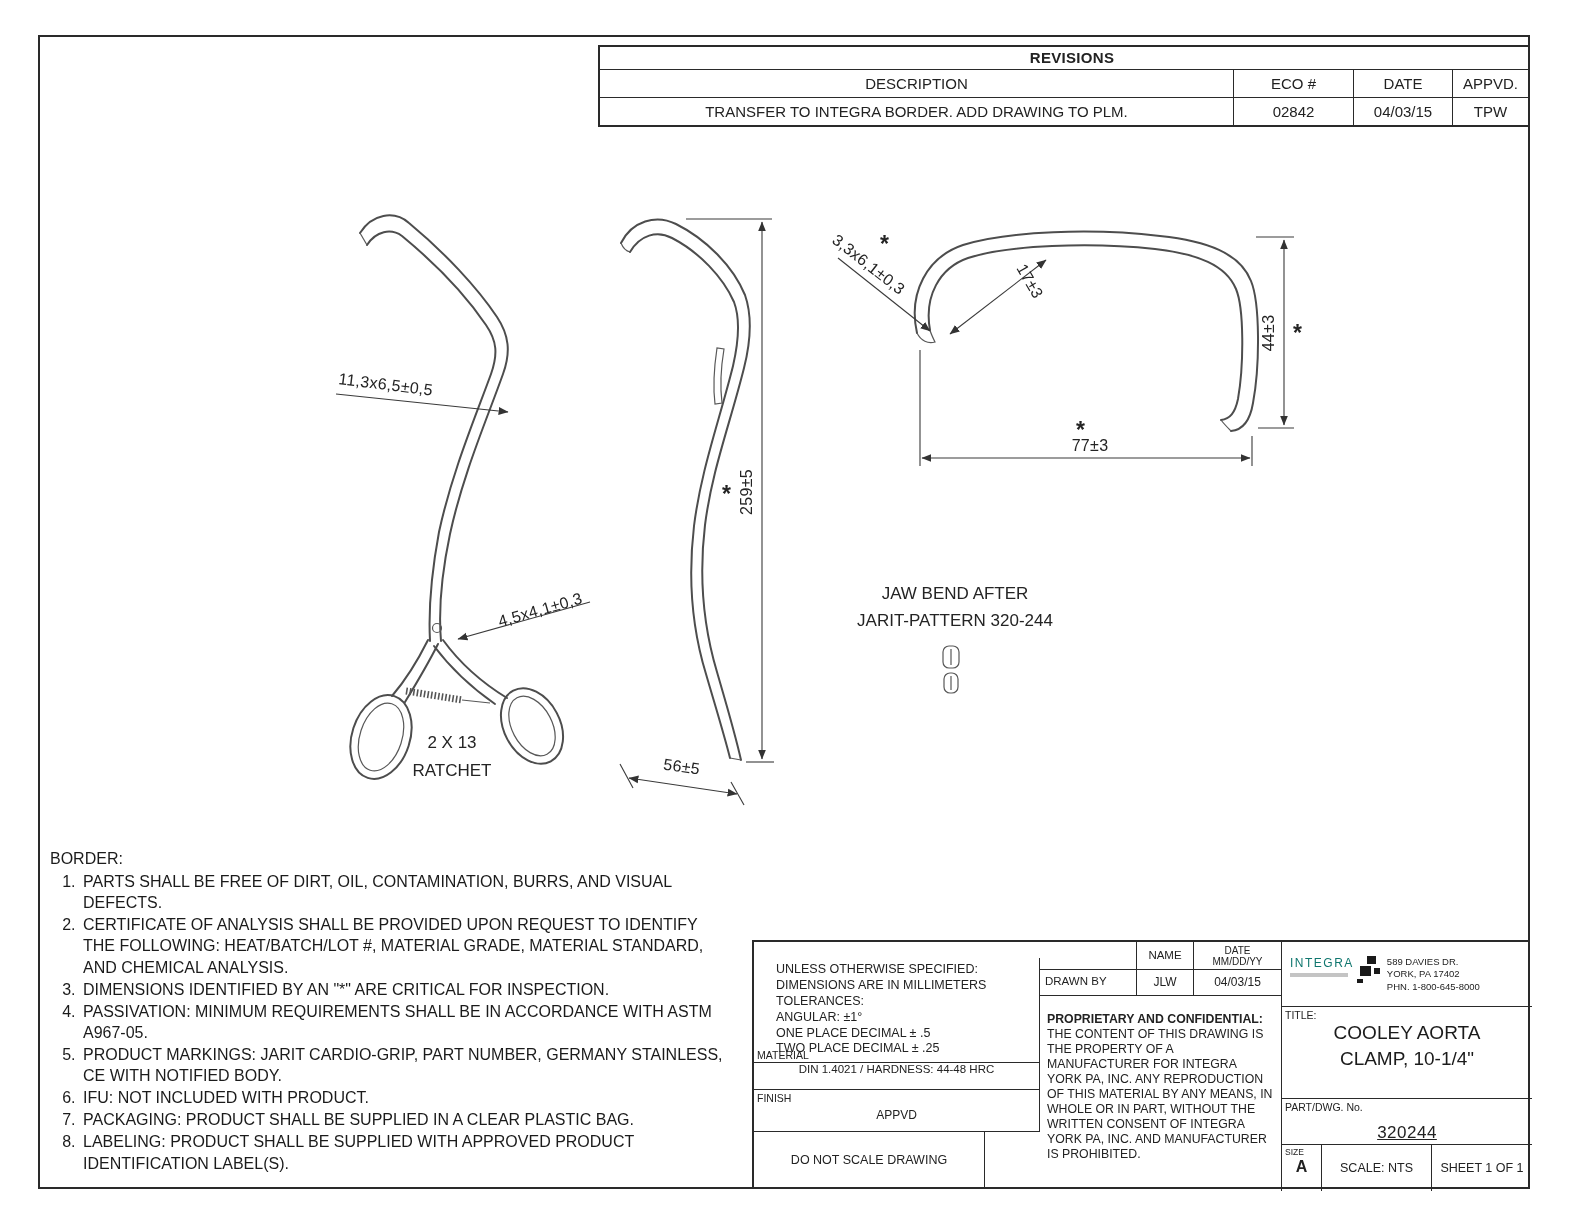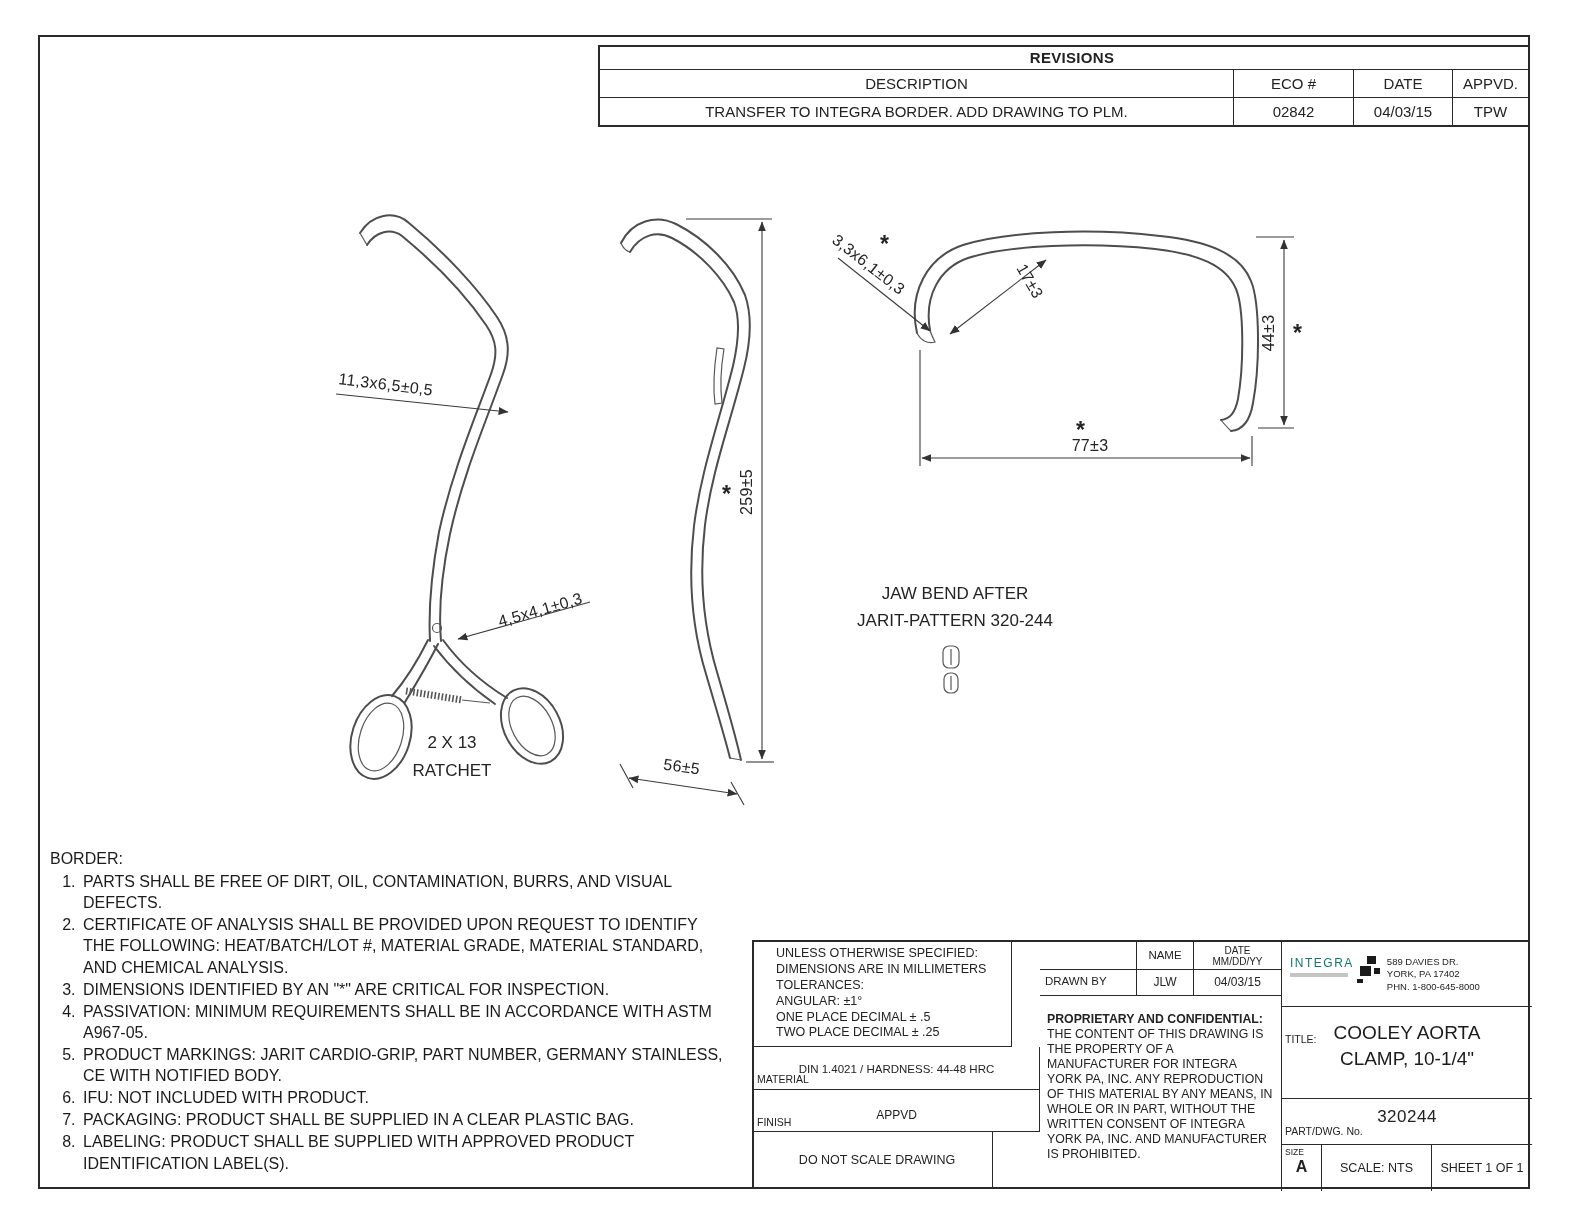--- a/index.html
+++ b/index.html
@@ -29,45 +29,45 @@
   .notes ol { margin:2px 0 0 0; padding-left:30px; }
   .notes li { padding-left:3px; margin-bottom:1px; }
 
   
   .tb { position:absolute; left:752px; top:940px; width:778px; height:249px;
         border:2px solid #2a2a2a; box-sizing:border-box; background:#fff; font-size:12.5px; }
   .tb .cell { position:absolute; box-sizing:border-box; }
   .br { border-right:1.5px solid #2a2a2a; }
   .bb { border-bottom:1.5px solid #2a2a2a; }
   .lbl { font-size:10.5px; color:#222; }
-  .c-tol   { left:0; top:0; width:258px; height:105px; padding:4px 4px 0 22px; line-height:1.27; }
+  .c-tol   { left:0; top:16px; width:286px; height:105px; padding:4px 4px 0 22px; line-height:1.27; }
   .c-mat   { left:0; top:105px; width:286px; height:43px; }
   .c-fin   { left:0; top:148px; width:286px; height:42px; }
-  .c-dns   { left:8px; top:190px; width:231px; height:55px; display:flex; align-items:center; justify-content:center; }
+  .c-dns   { left:0; top:190px; width:231px; height:55px; display:flex; align-items:center; justify-content:center; }
   .c-mat .val, .c-fin .val { text-align:center; margin-top:16px; font-size:11.5px; }
   .c-fin .val { font-size:12px; margin-top:18px; }
-  .cell .corner { position:absolute; left:3px; top:2px;margin-top:24px; }
+  .cell .corner { position:absolute; left:3px; top:2px; }
 
   .c-blank { left:286px; top:0; width:97px;  height:28px; }
   .c-nameh { left:383px; top:0; width:57px;  height:28px; text-align:center; padding-top:7px; font-size:11.5px; }
   .c-dateh { left:440px; top:0; width:88px;  height:28px; text-align:center; font-size:10px; line-height:1.1; padding-top:3px; }
   .c-drawn { left:286px; top:28px; width:97px; height:26px; padding:5px 0 0 5px; font-size:11.5px; }
   .c-jlw   { left:383px; top:28px; width:57px; height:26px; text-align:center; padding-top:5px; font-size:12px; }
   .c-ddate { left:440px; top:28px; width:88px; height:26px; text-align:center; padding-top:5px; font-size:12px; }
   .c-prop  { left:286px; top:54px; width:242px; height:195px; padding:5px 7px; font-size:12.3px; line-height:1.22; }
   .c-prop .ptitle { font-weight:bold;margin-top:11px; }
 
   .c-logo  { left:528px; top:0; width:250px; height:65px; }
   .c-title { left:528px; top:65px; width:250px; height:92px; }
   .c-part  { left:528px; top:157px; width:250px; height:46px; }
   .c-size  { left:528px; top:203px; width:40px;  height:46px; }
   .c-scale { left:568px; top:203px; width:110px; height:46px; display:flex; align-items:center; justify-content:center; }
   .c-sheet { left:678px; top:203px; width:100px; height:46px; display:flex; align-items:center; justify-content:center; border-right:none; }
   .c-title .big { text-align:center; font-size:19px; margin-top:13px; line-height:1.35; color:#1b1b1b; }
-  .c-part .pn { text-align:center; font-size:17px; margin-top:8px; letter-spacing:.5px; }
+  .c-part .pn { text-align:center; font-size:17px; margin-top:24px; letter-spacing:.5px;text-decoration:underline; }
   .c-size .sz { text-align:center; font-size:16px; font-weight:bold; margin-top:1px; }
   .c-size .lbl { font-size:8.5px; }
   .logo-row { display:flex; align-items:flex-start; padding:14px 4px 0 8px; }
   .logo-word { font-size:12px; letter-spacing:1.5px; color:#0f766e; }
   .logo-tag { width:58px; height:4px; background:#c4c4c4; margin-top:3px; }
   .logo-mark { margin:0 6px 0 3px; }
   .addr { font-size:9.5px; line-height:1.3; color:#222; }
 
   
   svg.art { position:absolute; left:0; top:0; }

